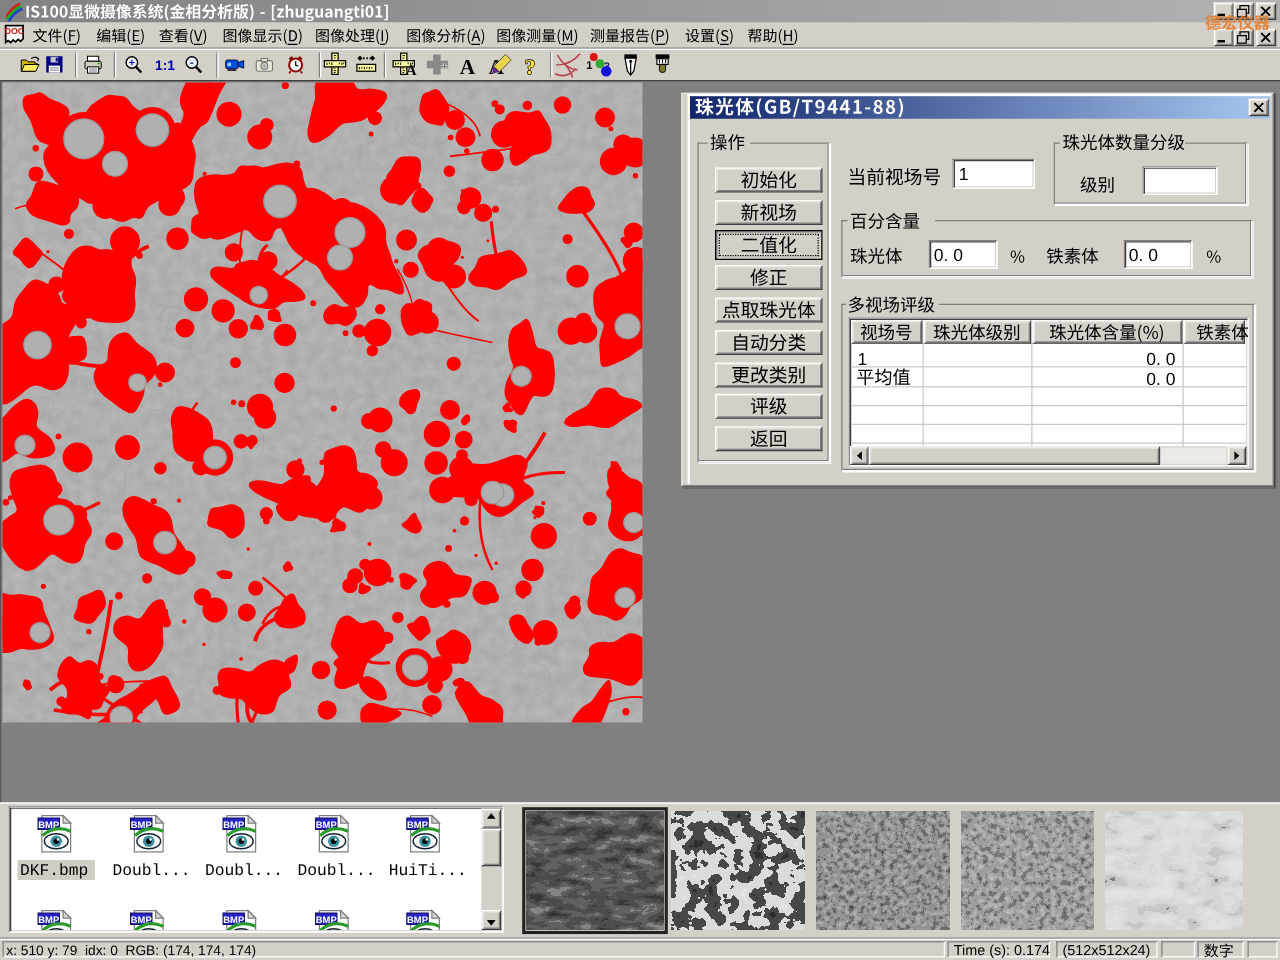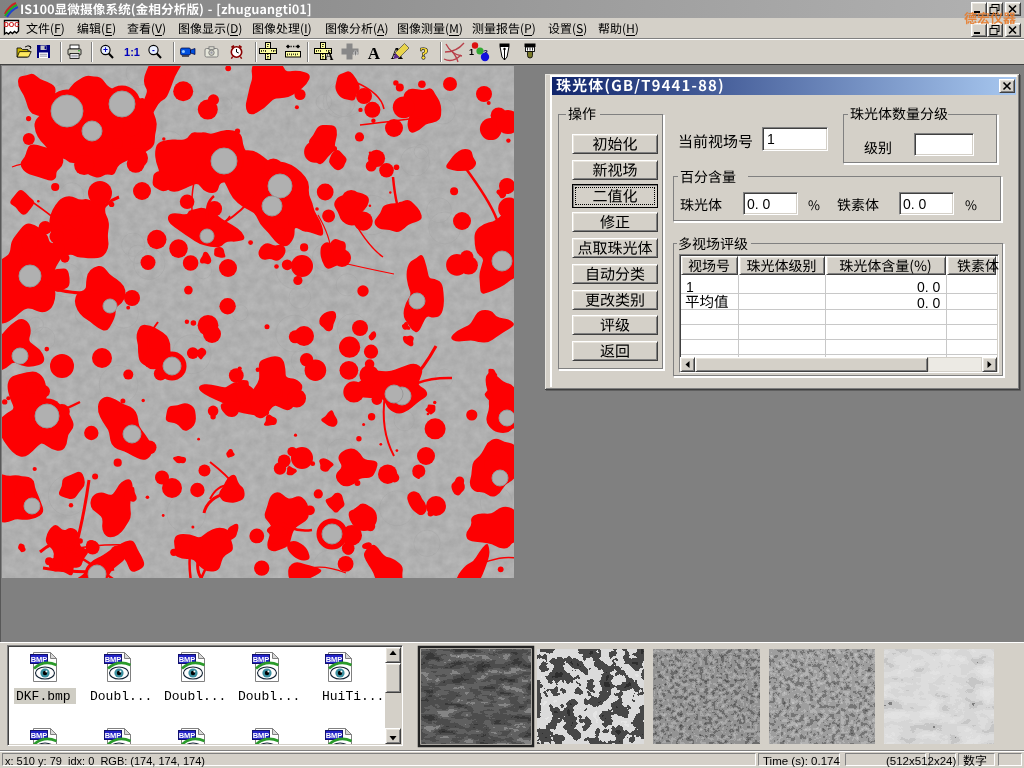--- a/index.html
+++ b/index.html
@@ -521,33 +521,33 @@
 <div class="sunk" style="left:7px;top:645px;width:396px;height:101px;background:#fff"></div>
 <div style="position:absolute;left:385px;top:647px;width:16px;height:97px;background:#d4d0c8"></div>
 <div class="btn" style="left:385px;top:647px;width:16px;height:16px"></div>
 <div class="btn" style="left:385px;top:728px;width:16px;height:16px"></div>
 <div class="btn" style="left:385px;top:663px;width:16px;height:30px"></div>
 <div style="position:absolute;left:14px;top:688px;width:62px;height:16px;background:#cfcdc4"></div>
 <div style="position:absolute;left:16px;top:689px;font:13px 'Liberation Mono',monospace;letter-spacing:0px">DKF.bmp</div>
 <div style="position:absolute;left:90px;top:689px;font:13px 'Liberation Mono',monospace;letter-spacing:0px">Doubl...</div>
 <div style="position:absolute;left:164px;top:689px;font:13px 'Liberation Mono',monospace;letter-spacing:0px">Doubl...</div>
 <div style="position:absolute;left:238px;top:689px;font:13px 'Liberation Mono',monospace;letter-spacing:0px">Doubl...</div>
-<div style="position:absolute;left:322px;top:689px;font:13px 'Liberation Mono',monospace;letter-spacing:0px">HuiTi...</div>
+<div style="position:absolute;left:311px;top:689px;font:13px 'Liberation Mono',monospace;letter-spacing:0px">HuiTi...</div>
 <div style="position:absolute;left:0px;top:750px;width:1024px;height:18px;background:#d4d0c8"></div>
 <div style="position:absolute;left:0px;top:750px;width:1024px;height:1px;background:#808080"></div>
 <div style="position:absolute;left:0px;top:751px;width:1024px;height:1px;background:#fff"></div>
 <div style="position:absolute;left:2px;top:753px;width:754px;height:13px;border:1px solid;border-color:#808080 #fff #fff #808080"></div>
 <div style="position:absolute;left:758px;top:753px;width:82px;height:13px;border:1px solid;border-color:#808080 #fff #fff #808080"></div>
 <div style="position:absolute;left:845px;top:753px;width:81px;height:13px;border:1px solid;border-color:#808080 #fff #fff #808080"></div>
 <div style="position:absolute;left:929px;top:753px;width:27px;height:13px;border:1px solid;border-color:#808080 #fff #fff #808080"></div>
 <div style="position:absolute;left:958px;top:753px;width:37px;height:13px;border:1px solid;border-color:#808080 #fff #fff #808080"></div>
 <div style="position:absolute;left:998px;top:753px;width:24px;height:13px;border:1px solid;border-color:#808080 #fff #fff #808080"></div>
 <div style="position:absolute;left:5px;top:755px;font:11px 'Liberation Sans'">x: 510 y: 79&nbsp;&nbsp;idx: 0&nbsp;&nbsp;RGB: (174, 174, 174)</div>
 <div style="position:absolute;left:763px;top:755px;font:11.5px 'Liberation Sans'">Time (s): 0.174</div>
-<div style="position:absolute;left:886px;top:755px;font:11.5px 'Liberation Sans'">(512x512x24)</div>
+<div style="position:absolute;left:850px;top:755px;font:11.5px 'Liberation Sans'">(512x512x24)</div>
 <div style="position:absolute;left:54.1px;top:35px;width:6.6px;height:1px;background:#000"></div>
 <div style="position:absolute;left:105.1px;top:35px;width:7.1px;height:1px;background:#000"></div>
 <div style="position:absolute;left:155.1px;top:35px;width:6.9px;height:1px;background:#000"></div>
 <div style="position:absolute;left:230.1px;top:35px;width:8.3px;height:1px;background:#000"></div>
 <div style="position:absolute;left:304.1px;top:35px;width:3.5px;height:1px;background:#000"></div>
 <div style="position:absolute;left:377.1px;top:35px;width:7.3px;height:1px;background:#000"></div>
 <div style="position:absolute;left:449.1px;top:35px;width:9.7px;height:1px;background:#000"></div>
 <div style="position:absolute;left:524.1px;top:35px;width:7.6px;height:1px;background:#000"></div>
 <div style="position:absolute;left:576.1px;top:35px;width:7.2px;height:1px;background:#000"></div>
 <div style="position:absolute;left:626.1px;top:35px;width:8.7px;height:1px;background:#000"></div>

